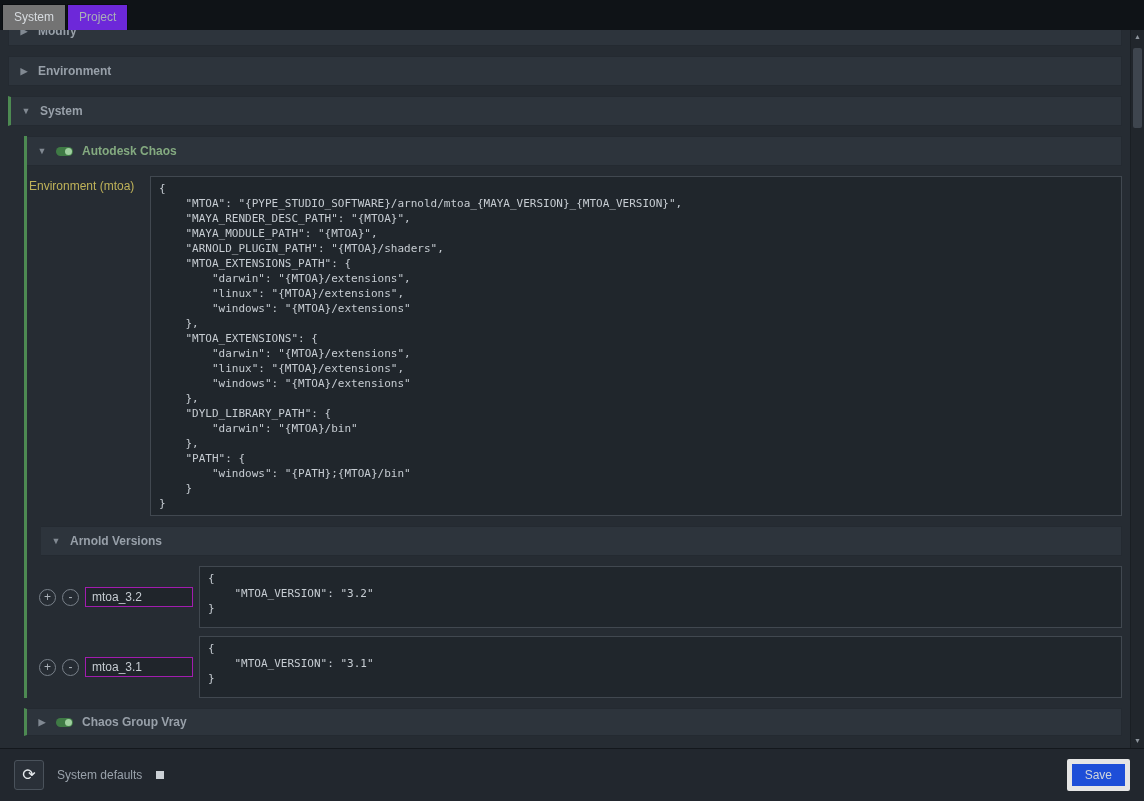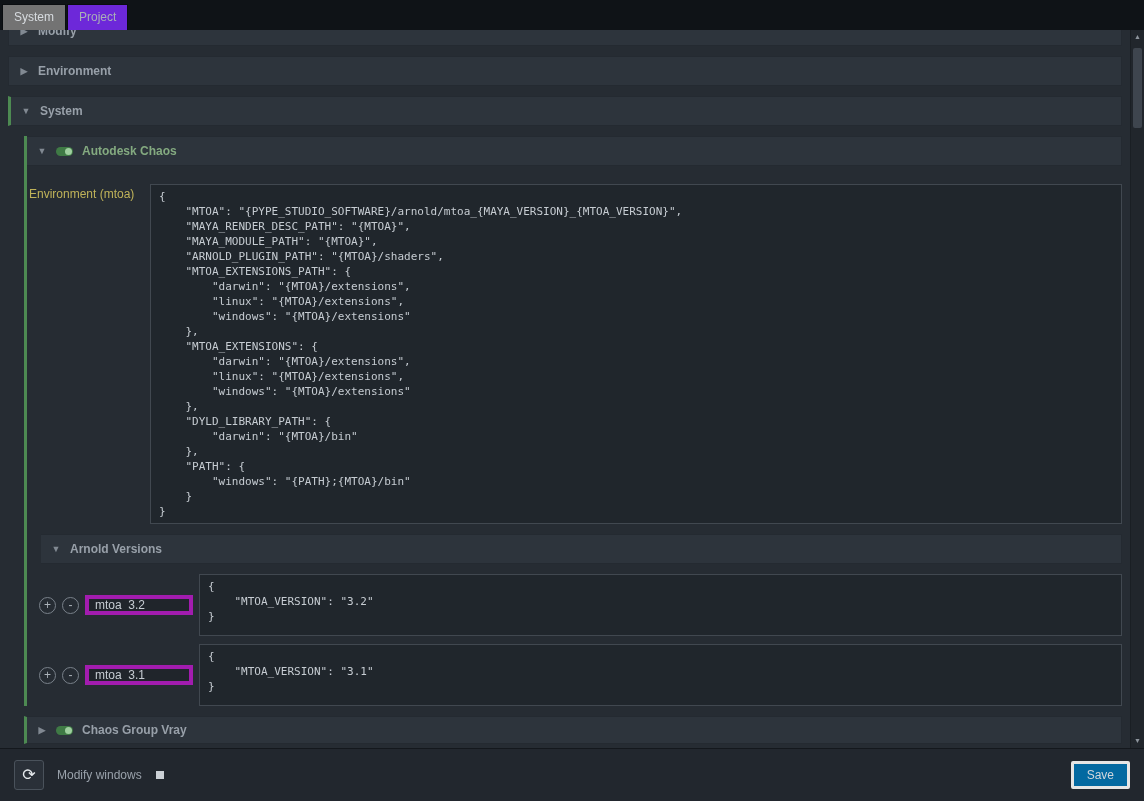--- a/index.html
+++ b/index.html
@@ -55,42 +55,42 @@
 
   .toggle {
     width: 17px; height: 9px; border-radius: 5px; background: #3f7a45; position: relative; flex: 0 0 17px;
   }
   .toggle::after {
     content: ""; position: absolute; right: 1px; top: 1px; width: 7px; height: 7px;
     border-radius: 50%; background: #9fcf9f;
   }
 
   
-  .env-row { display: flex; margin-top: 18px; align-items: flex-start; }
+  .env-row { display: flex; margin-top: 10px; align-items: flex-start; }
   .env-label {
     flex: 0 0 123px; padding: 3px 8px 0 2px; font-size: 12px; color: #bfb259;
   }
   textarea.code {
     background: #20262c; border: 1px solid #414850; color: #c6ccd2;
     font-family: "DejaVu Sans Mono", monospace; font-size: 11px; line-height: 15px;
     padding: 4px 8px; resize: none; white-space: pre; overflow: hidden; outline: none;
   }
   textarea.env { flex: 1 1 auto; height: 340px; }
 
   
   .versions-hdr { margin: 10px 0 0 14px; }
   .version-item { display: flex; align-items: center; gap: 6px; margin: 10px 0 0 12px; }
   .version-item + .version-item { margin-top: 8px; }
   .round-btn {
     width: 17px; height: 17px; border-radius: 50%; border: 1px solid #79818a;
     background: transparent; color: #adb4bb; font-size: 12px; line-height: 14px;
     text-align: center; padding: 0; flex: 0 0 17px; cursor: default;
   }
   .key-input {
-    width: 108px; height: 20px; background: #20252b; border: 4px solid #a21caf;
+    width: 108px; height: 20px; background: #20252b; border: 1px solid #a21caf;
     color: #c6ccd2; font-size: 12px; padding: 1px 6px; outline: none; flex: 0 0 108px;
   }
   textarea.version-code { flex: 1 1 auto; height: 62px; }
 
   
   .chaos { margin: 10px 0 0 16px; height: 28px; }
 
   
   .footer {
     flex: 0 0 53px; background: #22272e; border-top: 1px solid #14181d;
@@ -98,21 +98,21 @@
   }
   .refresh-btn {
     width: 30px; height: 30px; border: 1px solid #4a525b; border-radius: 3px;
     background: #2a3038; color: #e6eaed; font-size: 16px; line-height: 26px;
     text-align: center; padding: 0; cursor: default;
   }
   .modify-label { font-size: 12px; color: #9aa2ab; }
   .modify-check { width: 8px; height: 8px; background: #ccd1d6; margin-left: 1px; }
   .footer-spacer { flex: 1 1 auto; }
   .save-btn {
-    padding: 4px 13px; background: #0369a1; border: 3px solid #e5e5e5; border-radius: 2px;
+    padding: 4px 13px; background: #1d4ed8; border: 5px solid #e5e5e5; border-radius: 2px;
     color: #d0d6dc; font-size: 12px; cursor: default;
   }
 </style>
 </head>
 <body>
 
 <div class="app">
 
   <div class="tabbar">
     <div class="tab active">System</div>
@@ -211,19 +211,19 @@
         <div class="sb-thumb"></div>
       </div>
       <div class="sb-btn">▼</div>
     </div>
   </div>
 
   <div class="footer">
     <button class="refresh-btn">
       <span>⟳</span>
     </button>
-    <span class="modify-label">Modify windows</span>
+    <span class="modify-label">System defaults</span>
     <span class="modify-check"></span>
     <span class="footer-spacer"></span>
     <button class="save-btn">Save</button>
   </div>
 
 </div>
 
 </body></html>

